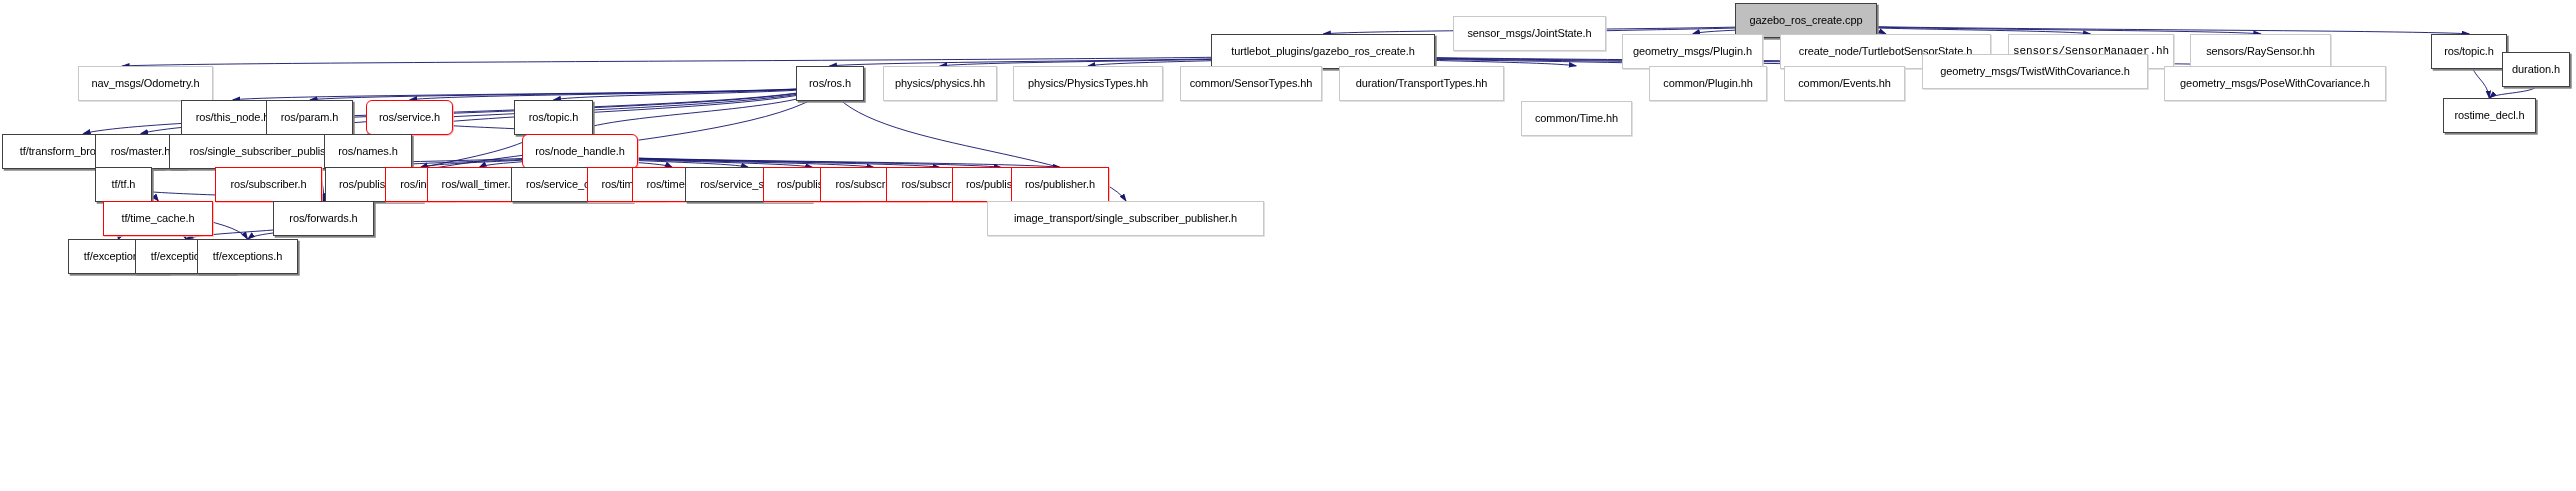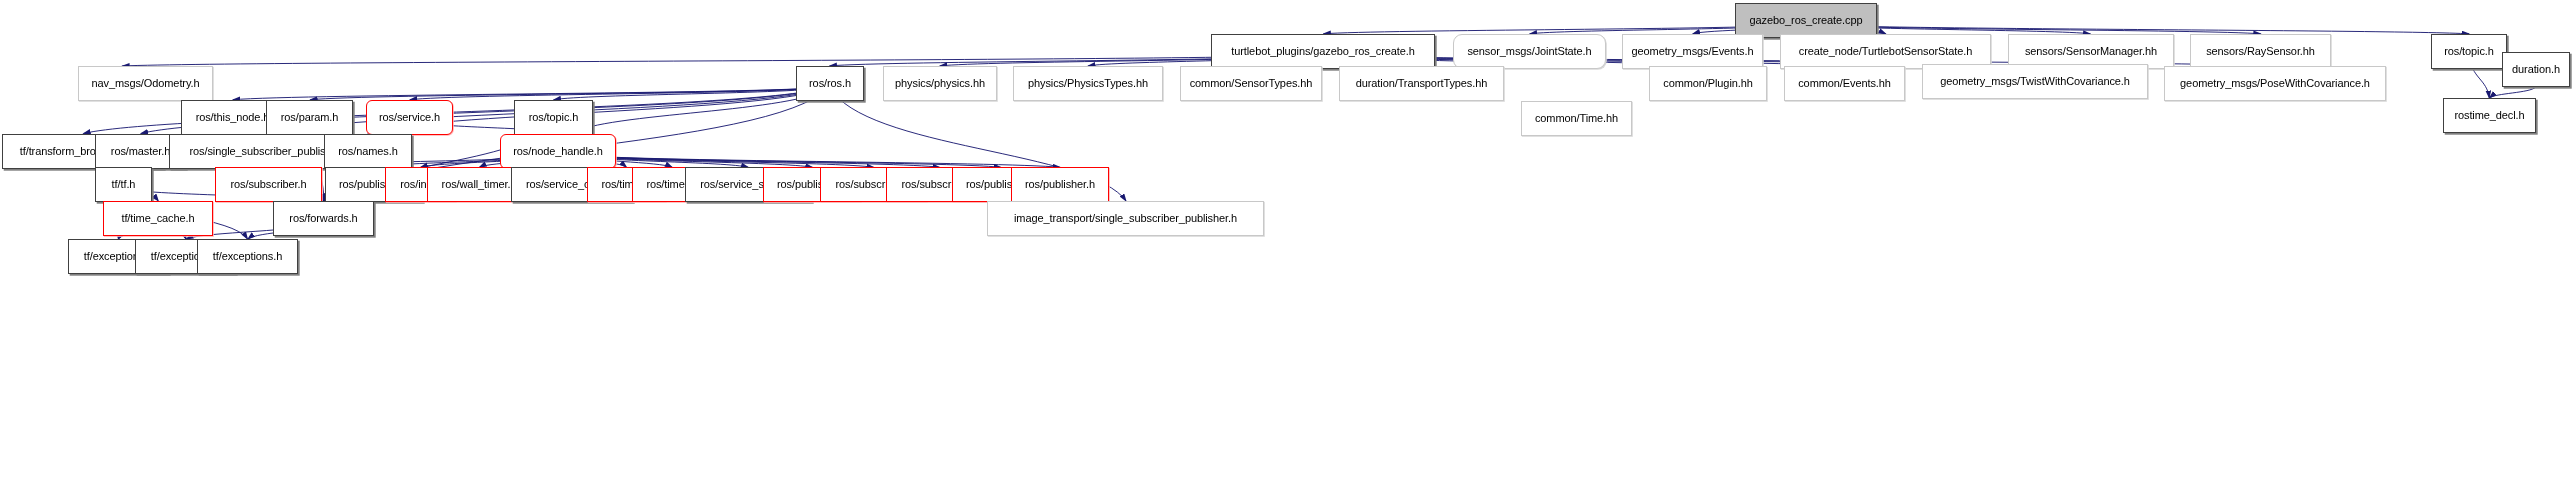--- a/index.html
+++ b/index.html
@@ -139,48 +139,48 @@
         <path d="M1111.5,223 C1024.08,231.25 470.42,231.25 383,238" marker-end="url(#arrow)"></path>
         <path d="M1184,223 C1087.88,231.25 479.12,231.25 383,238" marker-end="url(#arrow)"></path>
         <path d="M1254,223 C1149.48,231.25 487.52,231.25 383,238" marker-end="url(#arrow)"></path>
         <path d="M383,263 C363.38,274 239.12,274 219.5,283" marker-end="url(#arrow)"></path>
         <path d="M383,263 C372.14,274 303.36,274 292.5,283" marker-end="url(#arrow)"></path>
       </g>
   </svg>
   <div id="node-layer">
       <div class="node root" style="left: 1735px; top: 3.4px; width: 142px;">gazebo_ros_create.cpp</div>
       <div class="node solid" style="left: 1211px; top: 34px; width: 224px;">turtlebot_plugins/gazebo_ros_create.h</div>
-      <div class="node plain" style="left: 1453px; top: 34px; width: 153px; border-radius: 9px;">sensor_msgs/JointState.h</div>
-      <div class="node plain" style="left: 1622px; top: 34px; width: 141px;">geometry_msgs/Events.h</div>
+      <div class="node plain" style="left: 1453px; top: 16px; width: 153px;">sensor_msgs/JointState.h</div>
+      <div class="node plain" style="left: 1622px; top: 34px; width: 141px;">geometry_msgs/Plugin.h</div>
       <div class="node plain" style="left: 1780px; top: 34px; width: 211px;">create_node/TurtlebotSensorState.h</div>
-      <div class="node plain" style="left: 2008px; top: 34px; width: 166px;">sensors/SensorManager.hh</div>
+      <div class="node plain" style="left: 2008px; top: 34px; width: 166px; font-family: Liberation Mono, monospace;">sensors/SensorManager.hh</div>
       <div class="node plain" style="left: 2190px; top: 34px; width: 141px;">sensors/RaySensor.hh</div>
       <div class="node solid" style="left: 2431px; top: 34px; width: 76px;">ros/topic.h</div>
       <div class="node plain" style="left: 54px; top: 66px; width: 135px; margin-left: 24px;">nav_msgs/Odometry.h</div>
       <div class="node solid" style="left: 796px; top: 66px; width: 68px;">ros/ros.h</div>
       <div class="node plain" style="left: 883px; top: 66px; width: 114px;">physics/physics.hh</div>
       <div class="node plain" style="left: 1013px; top: 66px; width: 150px; text-align: right;">physics/PhysicsTypes.hh</div>
       <div class="node plain" style="left: 1180px; top: 66px; width: 142px;">common/SensorTypes.hh</div>
       <div class="node plain" style="left: 1339px; top: 66px; width: 165px;">duration/TransportTypes.hh</div>
       <div class="node plain" style="left: 1521px; top: 66px; width: 111px; margin-top: 35px;">common/Time.hh</div>
       <div class="node plain" style="left: 1649px; top: 66px; width: 118px;">common/Plugin.hh</div>
       <div class="node plain" style="left: 1784px; top: 66px; width: 121px;">common/Events.hh</div>
-      <div class="node plain" style="left: 1922px; top: 64px; width: 226px;">geometry_msgs/TwistWithCovariance.h</div>
+      <div class="node plain" style="left: 1922px; top: 54px; width: 226px;">geometry_msgs/TwistWithCovariance.h</div>
       <div class="node plain" style="left: 2164px; top: 66px; width: 222px;">geometry_msgs/PoseWithCovariance.h</div>
       <div class="node solid" style="left: 2502px; top: 52px; width: 68px; text-align: center;">duration.h</div>
       <div class="node solid" style="left: 2443px; top: 98px; width: 93px;">rostime_decl.h</div>
       <div class="node solid" style="left: 181px; top: 100px; width: 103px;">ros/this_node.h</div>
       <div class="node solid" style="left: 266px; top: 100px; width: 87px;">ros/param.h</div>
       <div class="node red" style="left: 366px; top: 100px; width: 87px; border-radius: 6px;">ros/service.h</div>
       <div class="node solid" style="left: 514px; top: 100px; width: 79px;">ros/topic.h</div>
       <div class="node solid" style="left: 1.7px; top: 134px; width: 162px;">tf/transform_broadcaster.h</div>
       <div class="node solid" style="left: 95px; top: 134px; width: 91px;">ros/master.h</div>
       <div class="node solid" style="left: 169px; top: 134px; width: 201px;">ros/single_subscriber_publisher.h</div>
       <div class="node solid" style="left: 324px; top: 134px; width: 88px;">ros/names.h</div>
-      <div class="node red" style="left: 500px; top: 134px; width: 116px; border-radius: 6px;">ros/node_handle.h</div>
+      <div class="node red" style="left: 522px; top: 134px; width: 116px; border-radius: 6px;">ros/node_handle.h</div>
       <div class="node solid" style="left: 95px; top: 167px; width: 57px;">tf/tf.h</div>
       <div class="node red" style="left: 215px; top: 167px; width: 107px;">ros/subscriber.h</div>
       <div class="node solid" style="left: 325px; top: 167px; width: 98px;">ros/publisher.h</div>
       <div class="node red" style="left: 385px; top: 167px; width: 71px;">ros/init.h</div>
       <div class="node red" style="left: 427px; top: 167px; width: 104px;">ros/wall_timer.h</div>
       <div class="node solid" style="left: 511px; top: 167px; width: 122px;">ros/service_client.h</div>
       <div class="node red" style="left: 587px; top: 167px; width: 79px;">ros/timer.h</div>
       <div class="node red" style="left: 632px; top: 167px; width: 79px;">ros/timer.h</div>
       <div class="node solid" style="left: 685px; top: 167px; width: 127px;">ros/service_server.h</div>
       <div class="node red" style="left: 763px; top: 167px; width: 98px;">ros/publisher.h</div>

